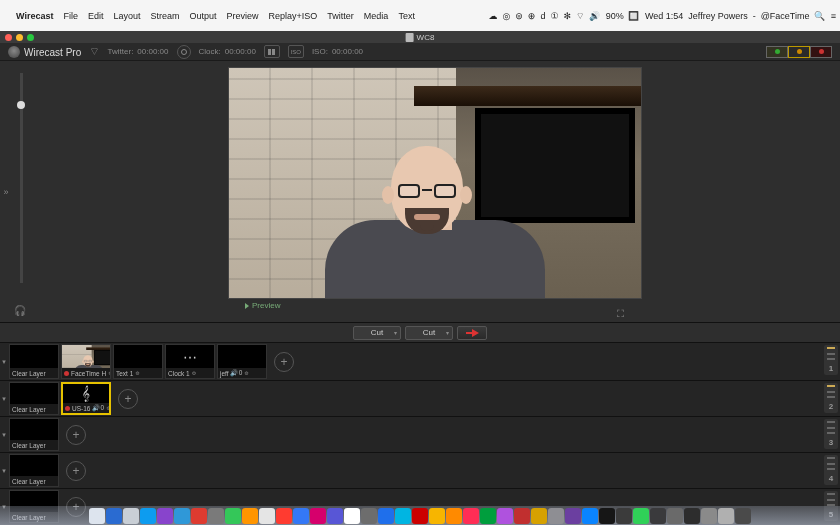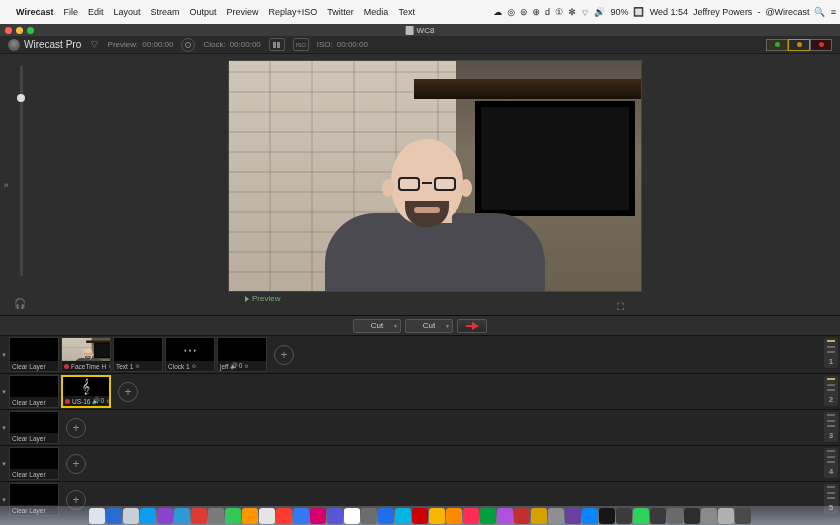--- a/index.html
+++ b/index.html
@@ -1,36 +1,36 @@
 <!DOCTYPE html>
 <html><head>
 <meta charset="utf-8">
 <style>
 * { margin: 0; padding: 0; box-sizing: border-box; font-family: -apple-system, "Helvetica Neue", Arial, sans-serif; }
 body { width: 840px; height: 525px; background: #2a2a2a; color: #aaa; font-size: 9px; overflow: hidden; position: relative; }
 
 
-.menubar { height: 24px; background: #f5f5f5; color: #222; display: flex; align-items: center; font-size: 9px; padding: 0 4px; gap: 10px; }
+.menubar { height: 31px; background: #f5f5f5; color: #222; display: flex; align-items: center; font-size: 9px; padding: 0 4px; gap: 10px; }
 .menubar .apple { font-size: 10px; margin-right: 2px; }
 .menubar .app-name { font-weight: 600; }
 .menubar .spacer { flex: 1; }
 .menubar .right { display: flex; gap: 5px; align-items: center; }
 .menubar .right span { font-size: 9px; }
 
 
 .win-title { height: 12px; background: #3b3b3b; display: flex; align-items: center; position: relative; }
 .traffic { display: flex; gap: 4px; margin-left: 5px; }
 .traffic div { width: 7px; height: 7px; border-radius: 50%; }
 .tl-r { background: #ff5f57; } .tl-y { background: #febc2e; } .tl-g { background: #28c840; }
 .win-title .title { position: absolute; left: 50%; transform: translateX(-50%); font-size: 8px; color: #ccc; display: flex; align-items: center; gap: 3px; }
 .doc-icon { width: 8px; height: 9px; background: #bbb; display: inline-block; border-radius: 1px; }
 
 
 .toolbar { height: 18px; background: #2a2a2a; border-bottom: 1px solid #1a1a1a; display: flex; align-items: center; padding: 0 8px; gap: 8px; }
-.toolbar .brand { font-size: 10px; color: #ddd; font-weight: 500; display:flex; align-items:center; gap:4px;}
+.toolbar .brand { font-size: 10px; color: #ddd; font-weight: 500; display:flex; align-items:flex-end; gap:4px;}
 .wc-logo { width:12px; height:12px; border-radius:50%; background:radial-gradient(circle at 50% 40%, #888, #444); display:inline-block;}
 .tb-item { display: flex; align-items: center; gap: 4px; color: #888; font-size: 8px; }
 .tb-btn { width: 14px; height: 14px; border-radius: 50%; border: 1px solid #555; display: flex; align-items: center; justify-content: center; }
 .tb-sq { width: 16px; height: 13px; border: 1px solid #555; border-radius: 2px; display:flex; align-items:center; justify-content:center;}
 .toolbar .right-boxes { margin-left: auto; display: flex; }
 .rb { width: 22px; height: 12px; border: 1px solid #666; display: flex; align-items: center; justify-content: center; font-size:6px;}
 .rb:nth-child(1){ background:#332; }
 .rb:nth-child(2){ border-color:#b90; }
 .rb:nth-child(3){ background:#311; }
 .dot-g{ width:5px;height:5px;border-radius:50%;background:#3a3;}
@@ -128,21 +128,21 @@
     <span>d</span>
     <span>①</span>
     <span>✻</span>
     <span>⌔</span>
     <span>🔊</span>
     <span>90%</span>
     <span>🔲</span>
     <span>Wed 1:54</span>
     <span>Jeffrey Powers</span>
     <span>-</span>
-    <span>@Wirecast</span>
+    <span>@FaceTime</span>
     <span>🔍</span>
     <span>≡</span>
   </div>
 </div>
 
 <div class="win-title">
   <div class="traffic">
     <div class="tl-r"></div>
     <div class="tl-y"></div>
     <div class="tl-g"></div>
@@ -153,21 +153,21 @@
     </div>
 </div>
 
 <div class="toolbar">
   <div class="brand">
       <span class="wc-logo"></span>
       <span>Wirecast Pro</span>
     </div>
   <span style="color:#999;font-size:11px">⌔</span>
   <div class="tb-item">
-      <span>Preview:</span> 
+      <span>Twitter:</span> 
       <span>00:00:00</span>
     </div>
   <div class="tb-btn">
       <div style="width:6px;height:6px;border-radius:50%;border:1px solid #888"></div>
     </div>
   <div class="tb-item">
       <span>Clock:</span> 
       <span>00:00:00</span>
     </div>
   <div class="tb-sq">

